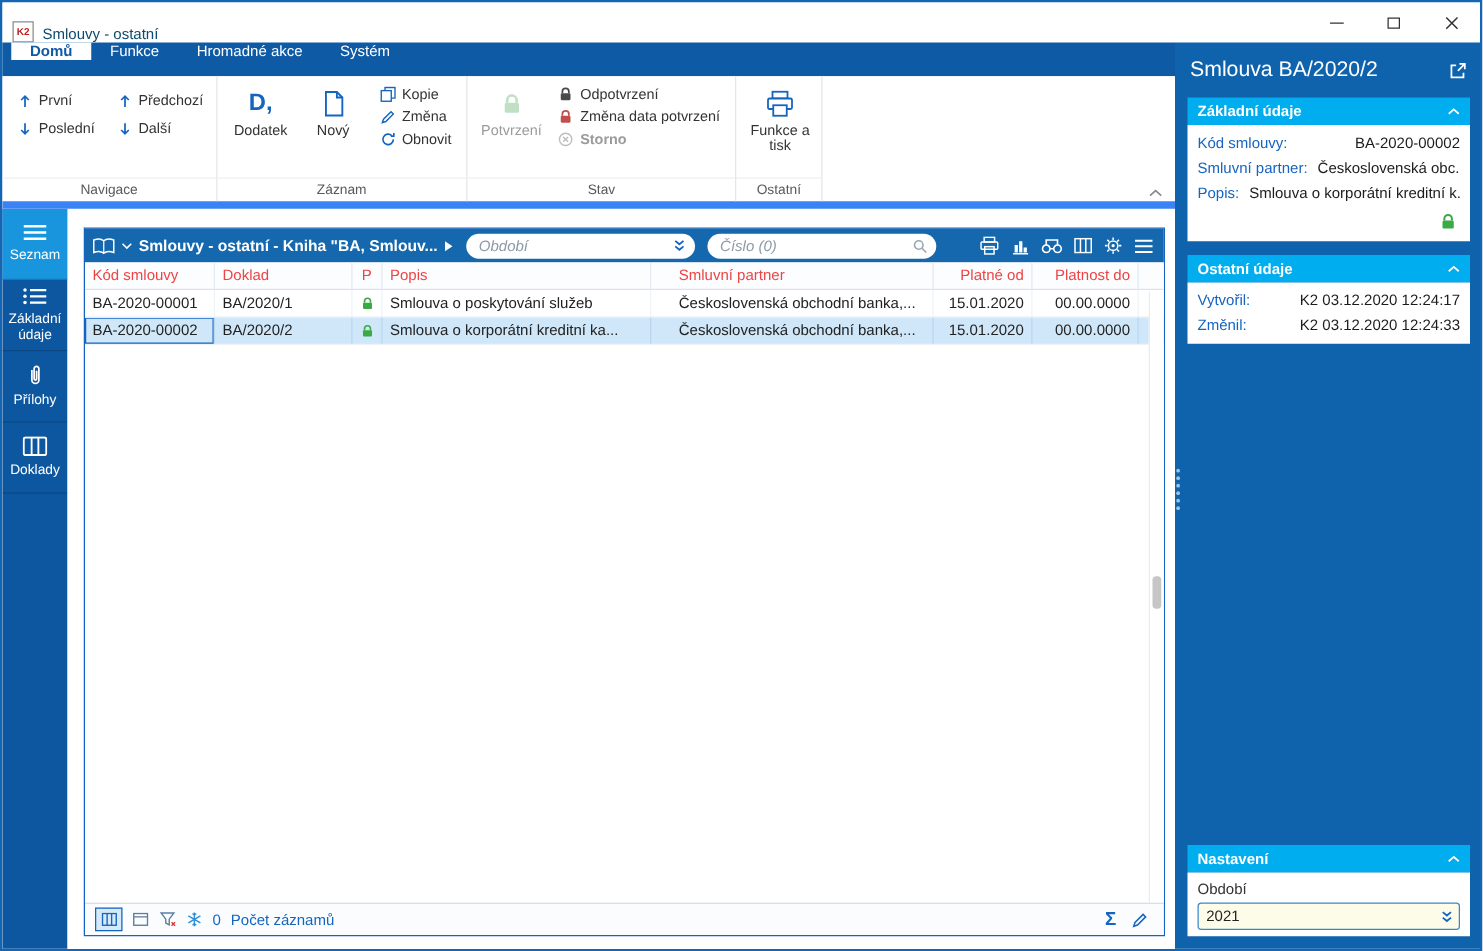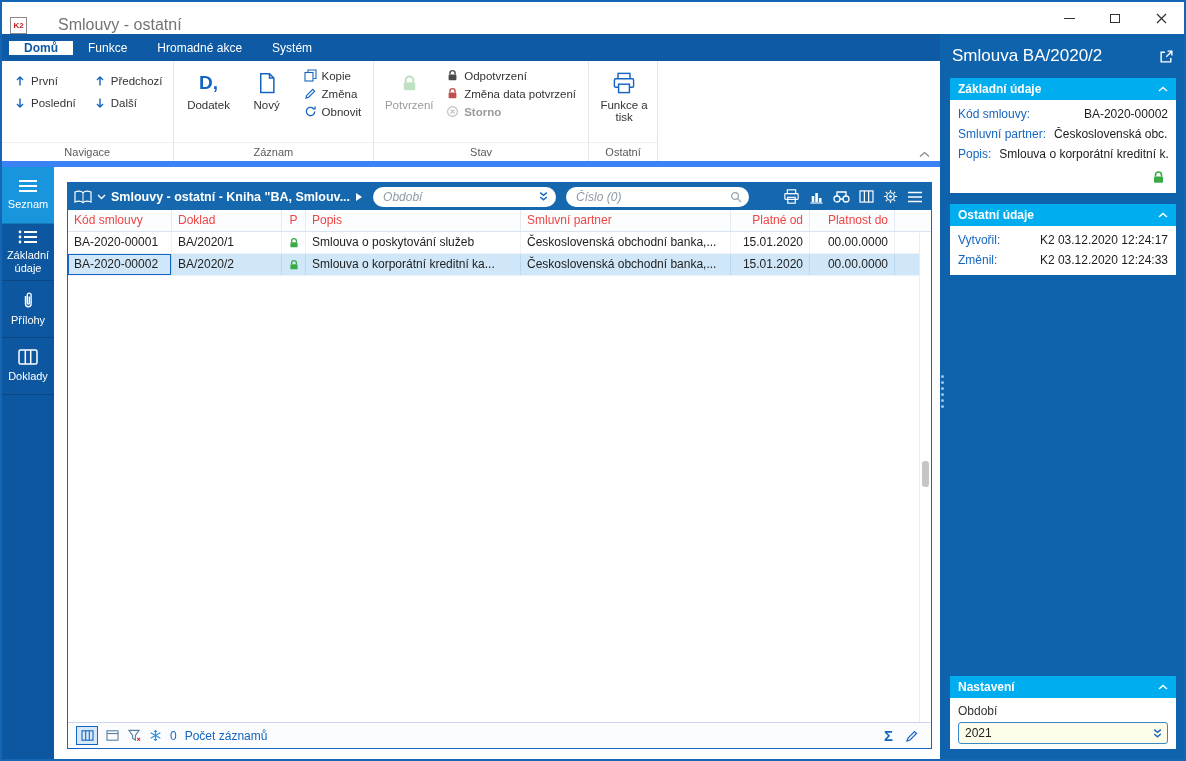--- a/index.html
+++ b/index.html
@@ -5,32 +5,32 @@
   * { margin:0; padding:0; box-sizing:border-box; }
   html,body { width:1186px; height:761px; overflow:hidden; }
   body { font-family:"Liberation Sans", sans-serif; font-size:12px; color:#222; background:#fff; }
 
   .window { width:1186px; height:761px; border:2px solid #1466b4; display:flex; flex-direction:column; background:#fff; }
 
   
   .titlebar { height:32px; display:flex; align-items:flex-end; padding-left:8px; background:#fff; flex:0 0 auto; }
   .app-icon { width:17px; height:17px; border:1px solid #8b8b8b; background:#fff; color:#c21d1d; font-size:8px; font-weight:bold;
               display:flex; align-items:center; justify-content:center; margin-right:7px; }
-  .tb-title { font-size:16px; color:#737373;margin-left:24px; }
+  .tb-title { font-size:12px; color:#0c4a6e; }
   .win-controls { margin-left:auto; display:flex; height:100%; }
   .win-btn { width:46px; height:100%; display:flex; align-items:center; justify-content:center; cursor:default; }
   .glyph-min { width:11px; height:0; border-top:1px solid #333; }
   .glyph-max { width:10px; height:9px; border:1px solid #333; }
 
   
   .bodyrow { flex:1; display:flex; min-height:0; }
   .left-col { flex:1; display:flex; flex-direction:column; min-width:0; }
 
   
-  .tabbar { height:27px; background:#0e5aa5; display:flex; align-items:center; padding-left:7px; flex:0 0 auto; }
+  .tabbar { height:27px; background:#0e5aa5; display:flex; align-items:flex-start; padding-left:7px; flex:0 0 auto; }
   .rtab { color:#fff; font-size:12px; padding:0 15px; display:flex; align-items:center; cursor:default; }
   .rtab.active { background:#fff; color:#0e5aa5; font-weight:bold; }
 
   
   .ribbon { height:106px; background:#fff; display:flex; border-bottom:6px solid #3b82f6; flex:0 0 auto; position:relative; }
   .rgroup { display:flex; flex-direction:column; border-right:1px solid #e6e6e6; }
   .rg-items { flex:1; display:flex; align-items:stretch; padding:5px 4px 0 6px; }
   .rg-label { height:19px; line-height:18px; text-align:center; color:#5a5a5a; font-size:11px; border-top:1px solid #efefef; }
   .rb-col { display:flex; flex-direction:column; justify-content:flex-start; padding:2px 4px; gap:3px; }
   .rb-small { display:flex; align-items:center; gap:5px; font-size:11.5px; color:#333; padding:1px 4px; white-space:nowrap; cursor:default; }
@@ -69,21 +69,21 @@
   
   .table-area { flex:1; position:relative; min-height:0; overflow:hidden; background:#fff; }
   .thead { display:flex; height:22px; background:#fbfdff; border-bottom:1px solid #d9e4f0; color:#ef4444; }
   .th { line-height:21px; padding:0 6px; font-size:12px; border-right:1px solid #e2eaf3; white-space:nowrap; overflow:hidden; }
   .trow { display:flex; height:22px; border-bottom:1px solid #edf2f8; }
   .td { line-height:21px; padding:0 6px; font-size:12px; border-right:1px solid #eef3f8; white-space:nowrap; overflow:hidden; }
   .trow.selected { background:#cfe7f8; }
   .trow.selected .td { border-right-color:#b9d7ef; }
   .td.focus-cell { box-shadow:inset 0 0 0 1px #1565c0; }
   .c-kod {width:104px;} .c-doklad {width:110px;} .c-p {width:24px; display:flex; align-items:center; justify-content:center; padding:0;}
-  .c-popis {width:215px;} .c-partner {width:210px;}
+  .c-popis {width:215px;} .c-partner {width:210px;margin-left:16px;}
   .c-od {width:79px; text-align:right;} .c-do {width:85px; text-align:right;}
   .c-fill { flex:1; border-right:none; }
   .th.c-p { text-align:center; display:block; }
   .vscroll { position:absolute; top:23px; right:0; bottom:0; width:12px; background:#fff; border-left:1px solid #ececec; }
   .vthumb { position:absolute; left:2px; right:2px; top:228px; height:26px; background:#c6c6c6; border-radius:3px; }
 
   
   .statusbar { height:26px; background:#fafcfe; border-top:1px solid #c7d6e8; display:flex; align-items:center; gap:8px; padding:0 8px; flex:0 0 auto; }
   .sb-iconbox { width:22px; height:19px; border:1px solid #1565c0; background:#d6e9f8; display:flex; align-items:center; justify-content:center; cursor:default; }
   .sb-plain { display:flex; align-items:center; cursor:default; }

